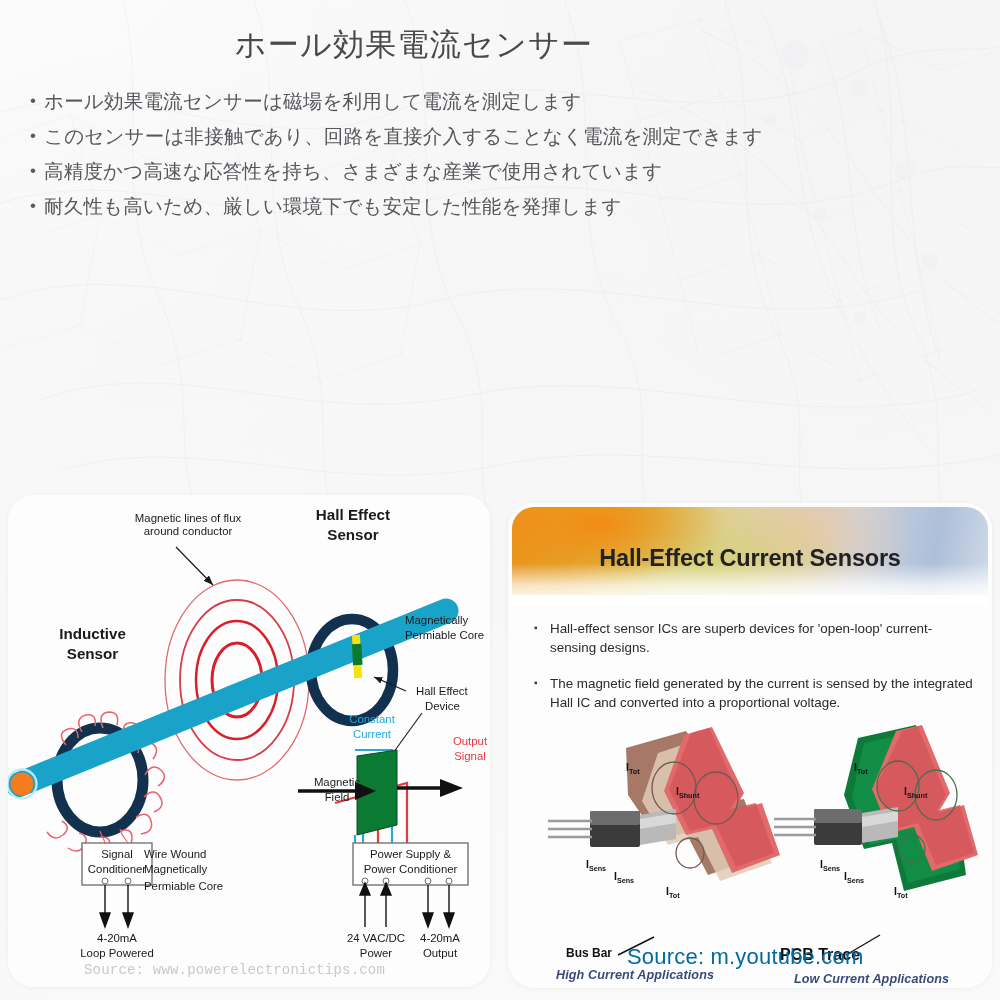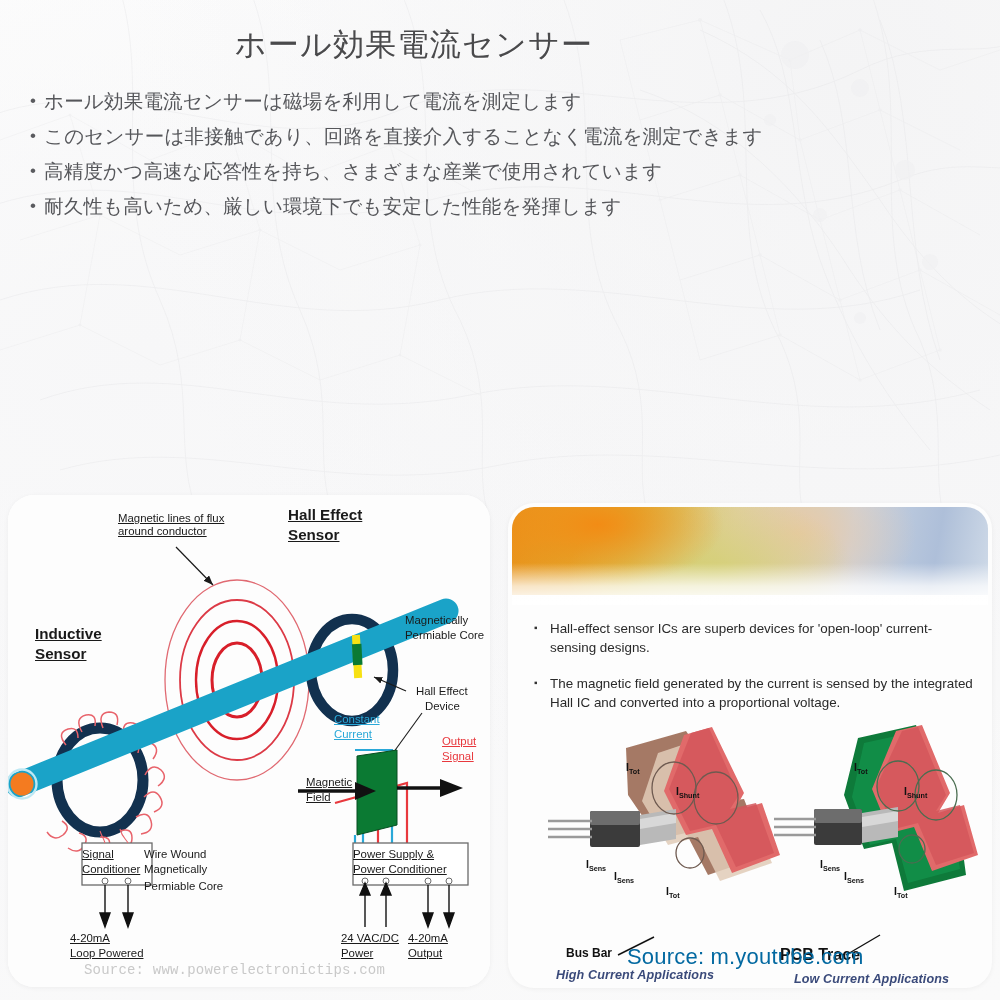--- a/index.html
+++ b/index.html
@@ -61,21 +61,21 @@
   .cap{position:absolute;font-size:12.6px;color:#3a4a7a;font-weight:600;letter-spacing:.1px;font-style:italic;}
   .lbl{position:absolute;font-size:10.5px;color:#111;font-weight:600;}
   .lbl sub{font-size:7.2px;}
 
   
   .dtx{position:absolute;color:#1a1a1a;font-size:11.4px;line-height:1.18;
        font-family:"Liberation Sans",sans-serif;}
   .dtx.b{font-weight:bold;font-size:15.2px;}
   .dtx.cyan{color:#29a8d8;}
   .dtx.red{color:#e8383d;}
-  .dtx.c{text-decoration:underline;}
+  .dtx.c{text-align:center;}
 
   
   .wm{position:absolute;color:#c9c9c9;font-weight:400;letter-spacing:.2px;}
   #wm-left{left:84px;top:962px;font-size:14px;font-family:Liberation Mono, monospace;}
   #wm-right{left:627px;top:944px;font-size:22px;color:#0369a1;}
 </style>
 </head>
 <body>
 
 <div id="slide">
@@ -349,20 +349,21 @@
     </div>
     <div class="dtx c" style="left:400px;top:437px;width:64px;">
       <span>4-20mA</span><br>
       <span style="line-height:1.55">Output</span>
     </div>
   </div>
 
   <div class="card" id="card-right">
     <div class="rp-header"></div>
     <div class="rp-header-fade"></div>
+    <div class="rp-title">Hall-Effect Current Sensors</div>
 
     <div class="rp-bullets">
       <div class="rp-b">
         <span class="sq">▪</span>
         <span class="t">Hall-effect sensor ICs are superb devices for 'open-loop' current-sensing designs.</span>
       </div>
       <div class="rp-b">
         <span class="sq">▪</span>
         <span class="t">The magnetic field generated by the current is sensed by the integrated Hall IC and converted into a proportional voltage.</span>
       </div>

